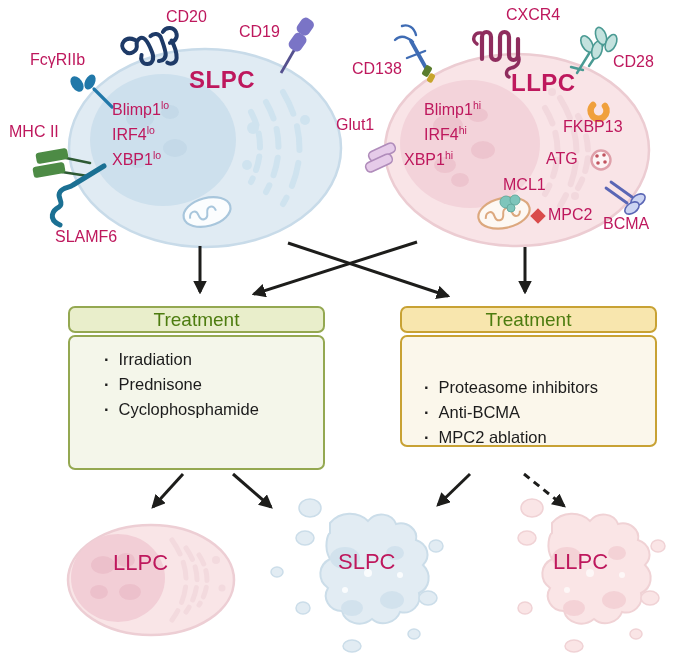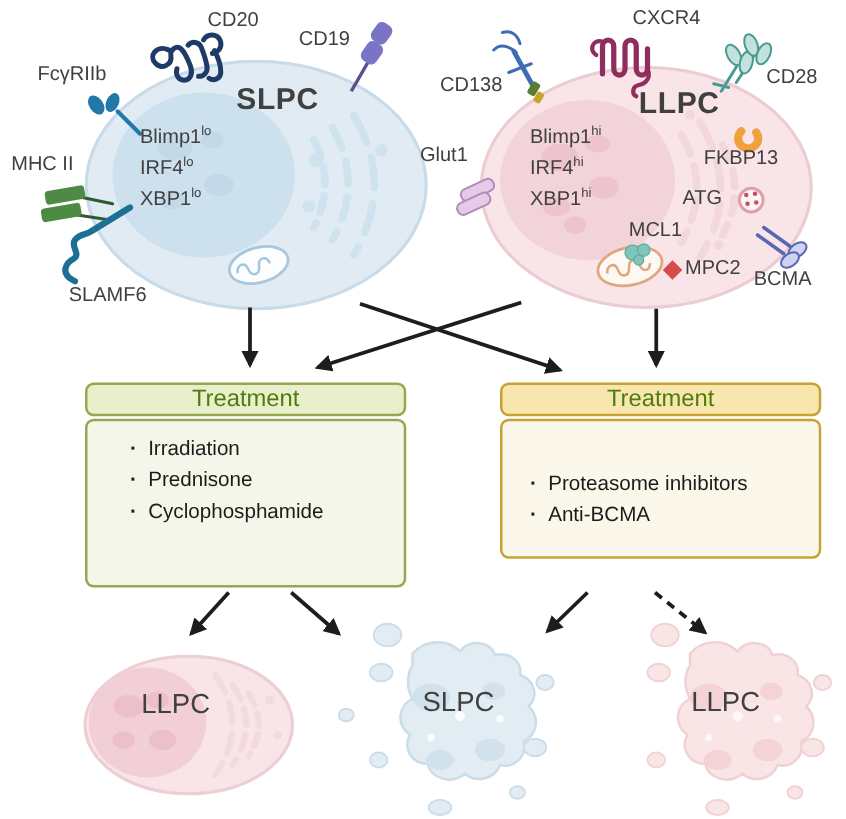--- a/index.html
+++ b/index.html
@@ -1,19 +1,19 @@
 <!DOCTYPE html>
 <html><head>
 <meta charset="utf-8">
 <style>
   html,body{margin:0;padding:0;background:#fff;}
   #canvas{position:relative;width:677px;height:655px;background:#ffffff;overflow:hidden;
           font-family:"Liberation Sans",sans-serif;color:#1c1c1c;}
   #scene{position:absolute;left:0;top:0;}
-  .lbl{position:absolute;font-size:16px;line-height:18px;color:#404040;white-space:nowrap;}
+  .lbl{position:absolute;font-size:16px;line-height:18px;color:#be185d;white-space:nowrap;}
   .cell-title{font-size:24px;font-weight:700;letter-spacing:0.5px;}
   .outcome{font-size:22px;}
   .expr sup{font-size:10.5px;vertical-align:super;line-height:0;}
   .tbox-header{position:absolute;display:flex;align-items:center;justify-content:center;
       border-radius:7px;border:2px solid;box-sizing:border-box;font-size:19px;color:#4d7c0f;}
   .tbox-body{position:absolute;border-radius:7px;border:2px solid;box-sizing:border-box;}
   .tbox-body.green{background:#f4f6ea;border-color:#94a851;}
   .tbox-header.green{background:#e9eecb;border-color:#94a851;}
   .tbox-body.gold{background:#fbf7eb;border-color:#c8a234;}
   .tbox-header.gold{background:#f8e6ae;border-color:#c8a234;}
@@ -262,21 +262,21 @@
 <div class="lbl expr" style="left:112px;top:126px;"><span>IRF4</span><sup>lo</sup></div>
 <div class="lbl expr" style="left:112px;top:151px;"><span>XBP1</span><sup>lo</sup></div>
 
 <div class="lbl" style="left:506px;top:6px;">CXCR4</div>
 <div class="lbl" style="left:352px;top:60px;">CD138</div>
 <div class="lbl" style="left:613px;top:53px;">CD28</div>
 <div class="lbl" style="left:336px;top:116px;">Glut1</div>
 <div class="lbl cell-title" style="left:511px;top:74px;">LLPC</div>
 <div class="lbl expr" style="left:424px;top:101px;"><span>Blimp1</span><sup>hi</sup></div>
 <div class="lbl expr" style="left:424px;top:126px;"><span>IRF4</span><sup>hi</sup></div>
-<div class="lbl expr" style="left:424px;top:151px;"><span>XBP1</span><sup>hi</sup></div>
+<div class="lbl expr" style="left:404px;top:151px;"><span>XBP1</span><sup>hi</sup></div>
 <div class="lbl" style="left:563px;top:118px;">FKBP13</div>
 <div class="lbl" style="left:546px;top:150px;">ATG</div>
 <div class="lbl" style="left:503px;top:176px;">MCL1</div>
 <div class="lbl" style="left:548px;top:206px;">MPC2</div>
 <div class="lbl" style="left:603px;top:215px;text-align:right;">BCMA</div>
 
 <div class="tbox-header green" style="left:68px;top:306px;width:257px;height:27px;">
   <span>Treatment</span>
 </div>
 <div class="tbox-body green" style="left:68px;top:335px;width:257px;height:135px;">
@@ -287,20 +287,21 @@
   </div>
 </div>
 
 <div class="tbox-header gold" style="left:400px;top:306px;width:257px;height:27px;">
   <span>Treatment</span>
 </div>
 <div class="tbox-body gold" style="left:400px;top:335px;width:257px;height:112px;">
   <div class="tlist gold">
     <div class="titem">Proteasome inhibitors</div>
     <div class="titem">Anti-BCMA</div>
+    <div class="titem">MPC2 ablation</div>
   </div>
 </div>
 
 <div class="lbl outcome" style="left:113px;top:554px;">LLPC</div>
 <div class="lbl outcome" style="left:338px;top:553px;">SLPC</div>
 <div class="lbl outcome" style="left:553px;top:553px;">LLPC</div>
 
 </div>
 
 </body></html>

